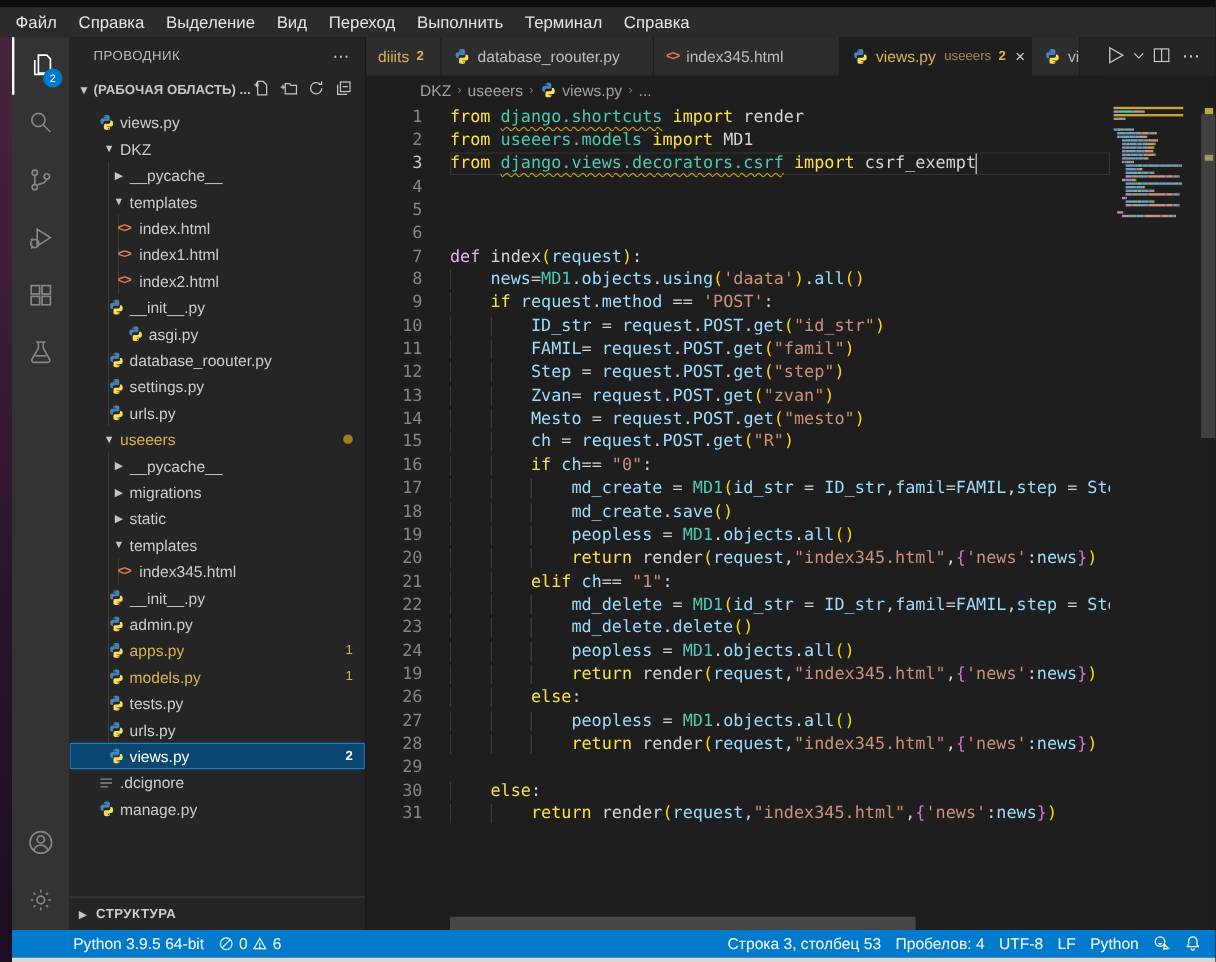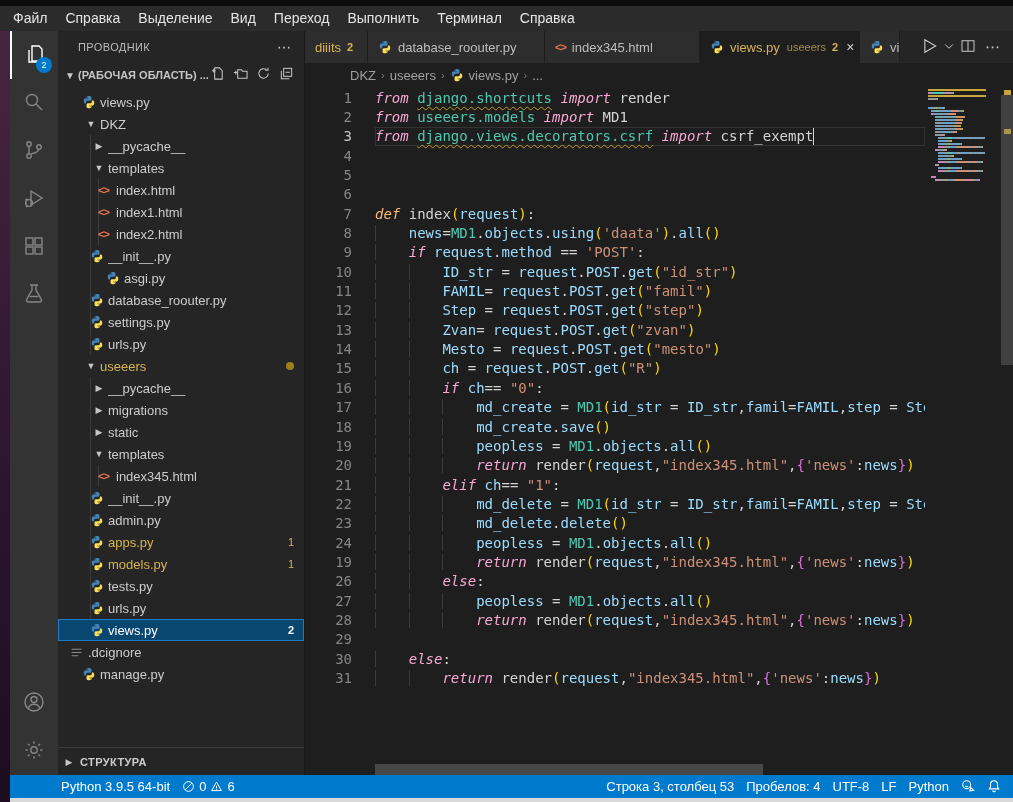--- a/index.html
+++ b/index.html
@@ -75,21 +75,21 @@
   .bc-sep { color:#7c7c7c; font-size:11px; }
   .breadcrumbs .ficon { display:flex; }
 
   .code { position:absolute; left:0; top:57px; width:620px; height:676px; overflow:hidden;
           font-family:"DejaVu Sans Mono",monospace; font-size:14px; }
   .line { display:flex; height:19.35px; align-items:center; }
   .ln { width:47px; flex:none; text-align:right; color:#858585; font-size:14px; }
   .line.cur .ln { color:#c6c6c6; }
   .lc { margin-left:23px; flex:1; white-space:pre; height:100%; display:flex; align-items:center; }
   .line.cur .lc { box-shadow:inset 0 0 0 1px #333333; }
-  .tk-k { color:#f9a8d4;font-style:italic; } .tk-d { color:#fdba74;font-style:italic; } .tk-n { color:#4EC9B0; }
+  .tk-k { color:#fde047; } .tk-d { color:#f0abfc; } .tk-n { color:#4EC9B0; }
   .tk-c { color:#4EC9B0; } .tk-v { color:#9CDCFE; } .tk-s { color:#CE9178; }
   .tk-p { color:#D4D4D4; } .tk-g { color:#FFD700; } .tk-o { color:#DA70D6; }
   .tk-u { text-decoration:underline wavy #bf9b16 1px; text-underline-offset:3px; }
   .ind { background:linear-gradient(to right,#3b3b3b 1px,transparent 1px); }
   .cursor { display:inline-block; width:0; border-left:1.5px solid #d4d4d4; height:17px; }
 
   .minimap { position:absolute; left:623px; top:57px; width:72px; }
   .mm-line { height:3px; display:flex; align-items:center; }
   .mm-line span { height:2px; display:block; }
   .vscroll { position:absolute; left:696px; top:64px; width:12px; height:270px; background:rgba(121,121,121,.38); }
@@ -378,21 +378,21 @@
       <div class="tree-row selected guide1" style="padding-left: 32px;">
         <span class="ficon">
           <svg width="14" height="14" viewBox="0 0 16 16">
             <path fill="#4584b6" d="M7.9 1C5 1 5.1 2.3 5.1 2.3v1.4H8v.4H3.9S2 3.9 2 6.9s1.7 2.9 1.7 2.9h1V8.4S4.6 6.7 6.4 6.7h2.8s1.6 0 1.6-1.6V2.7S11.1 1 7.9 1zM6.3 1.9a.55.55 0 1 1 0 1.1.55.55 0 0 1 0-1.1z"></path>
             <path fill="#ffde57" d="M8.1 15c2.9 0 2.8-1.3 2.8-1.3v-1.4H8v-.4h4.1s1.9.2 1.9-2.8-1.7-2.9-1.7-2.9h-1v1.4s.1 1.7-1.7 1.7H6.8s-1.6 0-1.6 1.6v2.4S4.9 15 8.1 15zm1.6-.9a.55.55 0 1 1 0-1.1.55.55 0 0 1 0 1.1z"></path>
           </svg>
         </span>
         <span class="tree-label">views.py</span>
         <span class="tree-badge">2</span>
       </div>
-      <div class="tree-row" style="padding-left: 12px; justify-content: flex-end;">
+      <div class="tree-row" style="padding-left: 24px; justify-content: flex-end;">
         <span class="ficon">
           <svg width="13" height="13" viewBox="0 0 16 16" stroke="#8a8a8a" stroke-width="1.4" fill="none">
             <path d="M2 4h12M2 8h12M2 12h8"></path>
           </svg>
         </span>
         <span class="tree-label">.dcignore</span>
       </div>
       <div class="tree-row" style="padding-left: 24px;">
         <span class="ficon">
           <svg width="14" height="14" viewBox="0 0 16 16">

